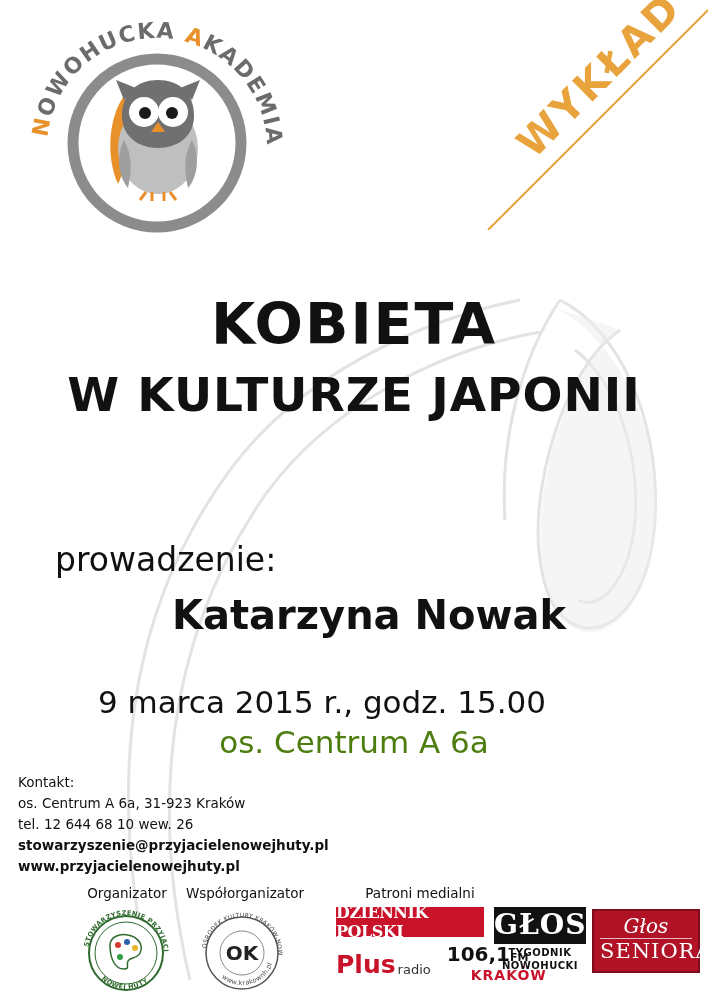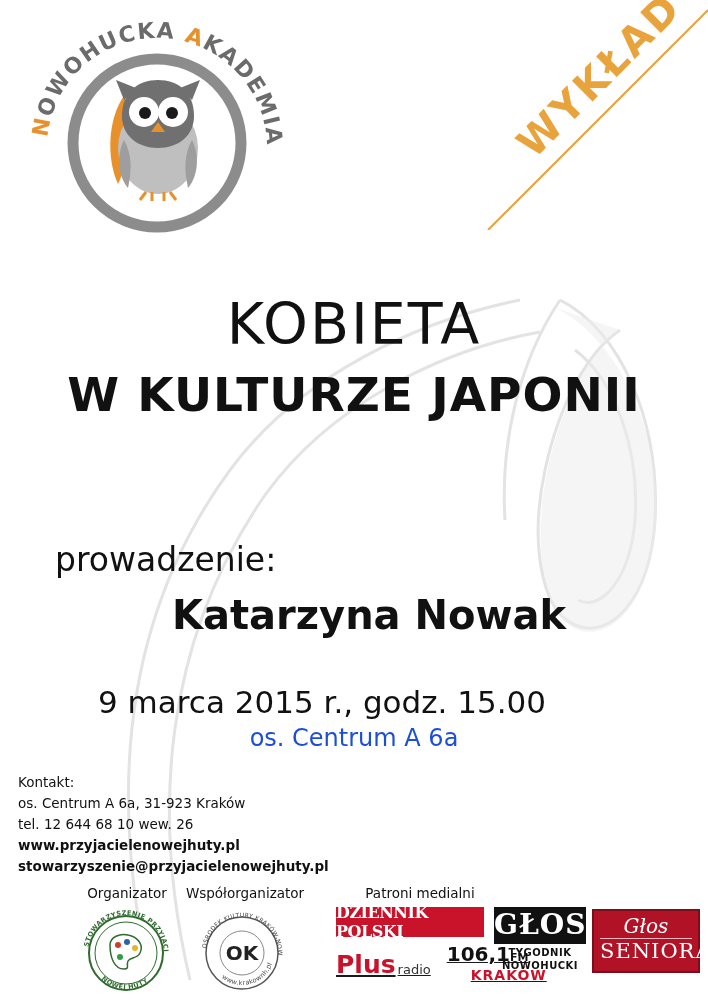--- a/index.html
+++ b/index.html
@@ -62,21 +62,21 @@
   .title-block {
     position: absolute;
     left: 0;
     top: 295px;
     width: 708px;
     text-align: center;
     z-index: 2;
   }
   .title-line1 {
     font-family: "DejaVu Sans", sans-serif;
-    font-weight: normal;
+    font-weight: bold;
     font-size: 57px;
     letter-spacing: 2px;
     line-height: 1.05;
     color: #111;
   }
   .title-line2 {
     font-family: "DejaVu Sans", sans-serif;
     font-weight: bold;
     font-size: 47px;
     letter-spacing: 1px;
@@ -117,23 +117,23 @@
     line-height: 1.35;
     z-index: 2;
     color: #111;
   }
   .where {
     position: absolute;
     left: 0;
     top: 724px;
     width: 708px;
     text-align: center;
-    font-size: 24px;
-    z-index: 2;
-    color: #1d4ed8;
+    font-size: 31px;
+    z-index: 2;
+    color: #4d7c0f;
   }
 
   
   .contact {
     position: absolute;
     left: 18px;
     top: 772px;
     font-size: 13.5px;
     line-height: 1.55;
     z-index: 2;
@@ -187,21 +187,20 @@
     display: flex;
     align-items: center;
     justify-content: center;
   }
   .media-plus {
     position: absolute;
     left: 336px; top: 58px;
     width: 148px; height: 42px;
     display: flex;
     align-items: center;
-    text-decoration: underline;
   }
   .plus-word {
     color: #C9132B;
     font-weight: bold;
     font-size: 25px;
     font-family: "DejaVu Sans", sans-serif;
     line-height: 1;
   }
   .plus-radio {
     color: #333;
@@ -354,22 +353,22 @@
 <div class="lead-label">prowadzenie:</div>
 <div class="lead-name">Katarzyna Nowak</div>
 
 <div class="when">9 marca 2015 r., godz. 15.00</div>
 <div class="where">os. Centrum A 6a</div>
 
 <div class="contact">
   <div>Kontakt:</div>
   <div>os. Centrum A 6a, 31-923 Kraków</div>
   <div>tel. 12 644 68 10 wew. 26</div>
+  <div class="bold">stowarzyszenie@przyjacielenowejhuty.pl</div>
   <div class="bold">www.przyjacielenowejhuty.pl</div>
-  <div class="bold">stowarzyszenie@przyjacielenowejhuty.pl</div>
 </div>
 
 <div class="footer">
 
   <div class="foot-head" id="fh-org">Organizator</div>
   <div class="foot-head" id="fh-coorg">Współorganizator</div>
   <div class="foot-head" id="fh-media">Patroni medialni</div>
 
   <svg class="org-logo" viewBox="0 0 92 88" xmlns="http://www.w3.org/2000/svg">
     <defs>

